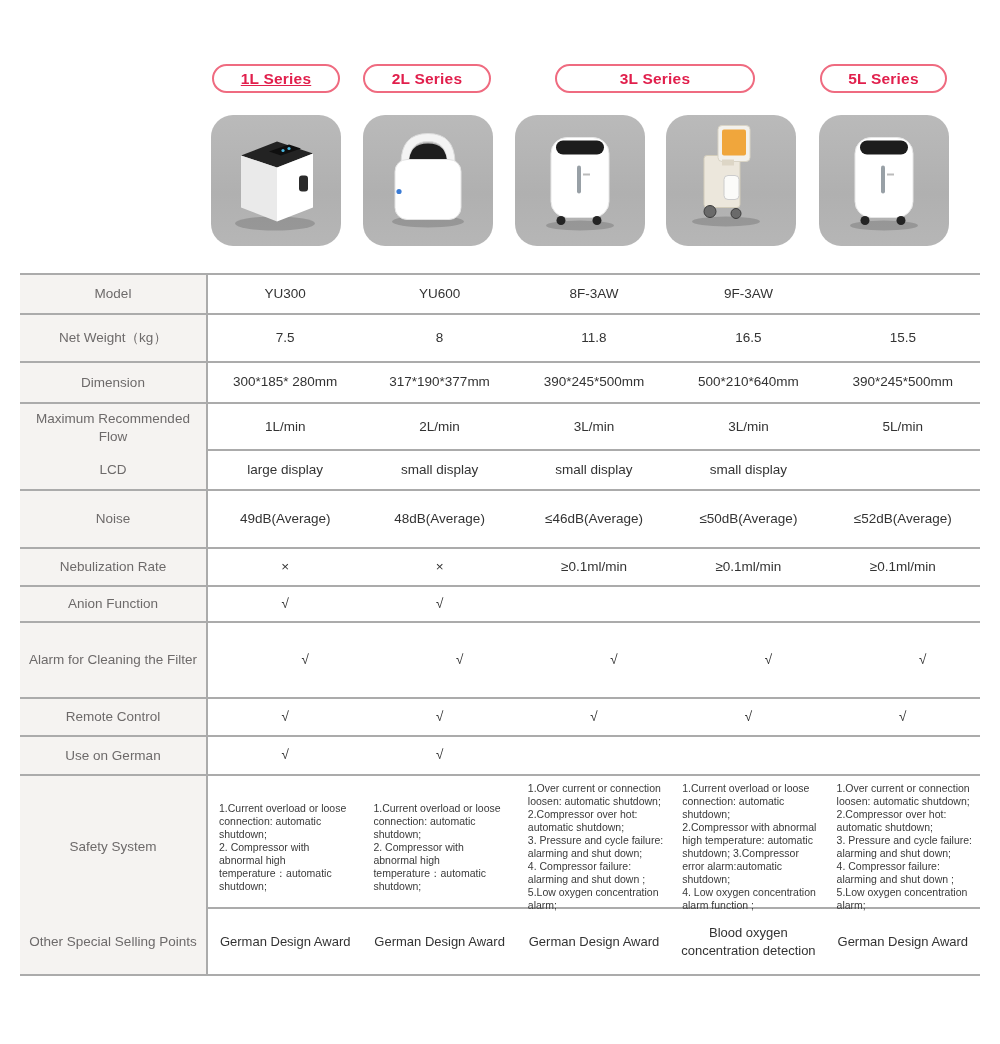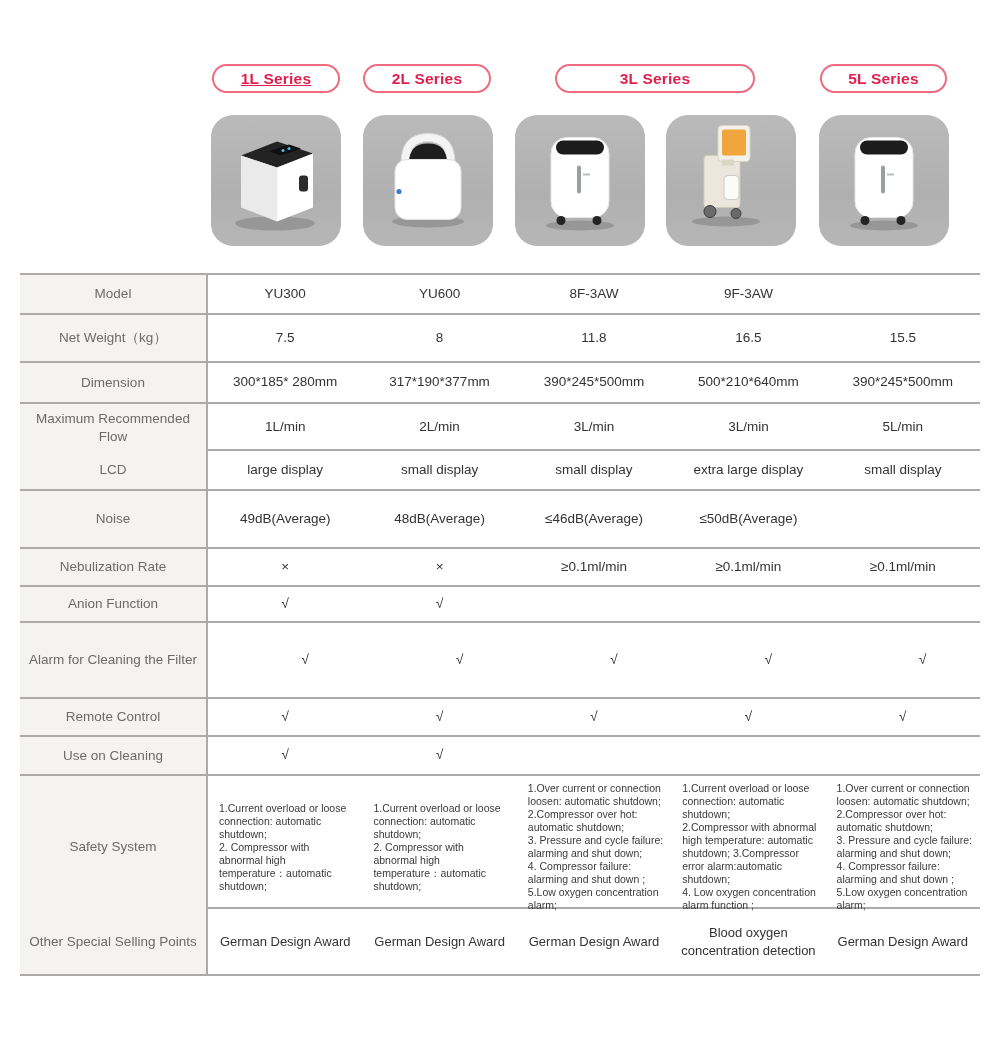--- a/index.html
+++ b/index.html
@@ -131,29 +131,29 @@
         <div class="t-cell">2L/min</div>
         <div class="t-cell">3L/min</div>
         <div class="t-cell">3L/min</div>
         <div class="t-cell">5L/min</div>
       </div>
       <div class="t-row " style="height: 40px;">
         <div class="t-label">LCD</div>
         <div class="t-cell">large display</div>
         <div class="t-cell">small display</div>
         <div class="t-cell">small display</div>
-        <div class="t-cell">extra large display</div>
         <div class="t-cell">small display</div>
       </div>
       <div class="t-row " style="height: 58px;">
         <div class="t-label">Noise</div>
         <div class="t-cell">49dB(Average)</div>
         <div class="t-cell">48dB(Average)</div>
         <div class="t-cell">≤46dB(Average)</div>
         <div class="t-cell">≤50dB(Average)</div>
+        <div class="t-cell">≤52dB(Average)</div>
       </div>
       <div class="t-row " style="height: 38px;">
         <div class="t-label">Nebulization Rate</div>
         <div class="t-cell">×</div>
         <div class="t-cell">×</div>
         <div class="t-cell">≥0.1ml/min</div>
         <div class="t-cell">≥0.1ml/min</div>
         <div class="t-cell">≥0.1ml/min</div>
       </div>
       <div class="t-row " style="height: 36px;">
@@ -174,21 +174,21 @@
       </div>
       <div class="t-row " style="height: 38px;">
         <div class="t-label">Remote Control</div>
         <div class="t-cell">√</div>
         <div class="t-cell">√</div>
         <div class="t-cell">√</div>
         <div class="t-cell">√</div>
         <div class="t-cell">√</div>
       </div>
       <div class="t-row " style="height: 39px;">
-        <div class="t-label">Use on Cleaning</div>
+        <div class="t-label">Use on German</div>
         <div class="t-cell">√</div>
         <div class="t-cell">√</div>
         <div class="t-cell"></div>
         <div class="t-cell"></div>
         <div class="t-cell"></div>
       </div>
       <div class="t-row safety" style="height: 133px;">
         <div class="t-label">Safety System</div>
         <div class="t-cell">1.Current overload or loose connection: automatic shutdown;
 2. Compressor with abnormal high temperature：automatic shutdown;</div>

